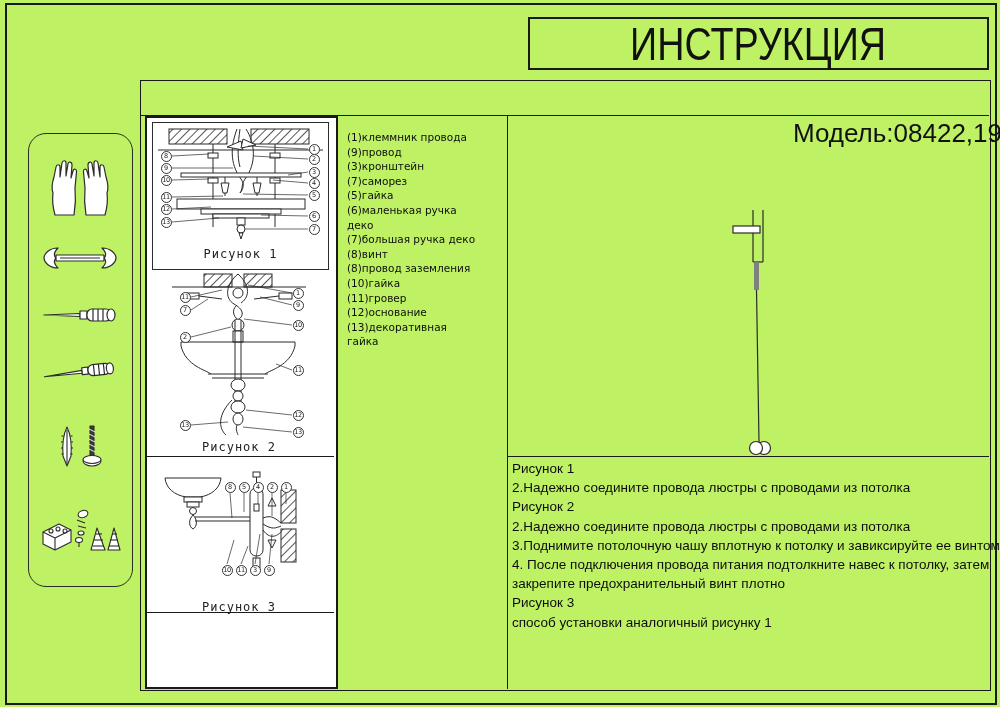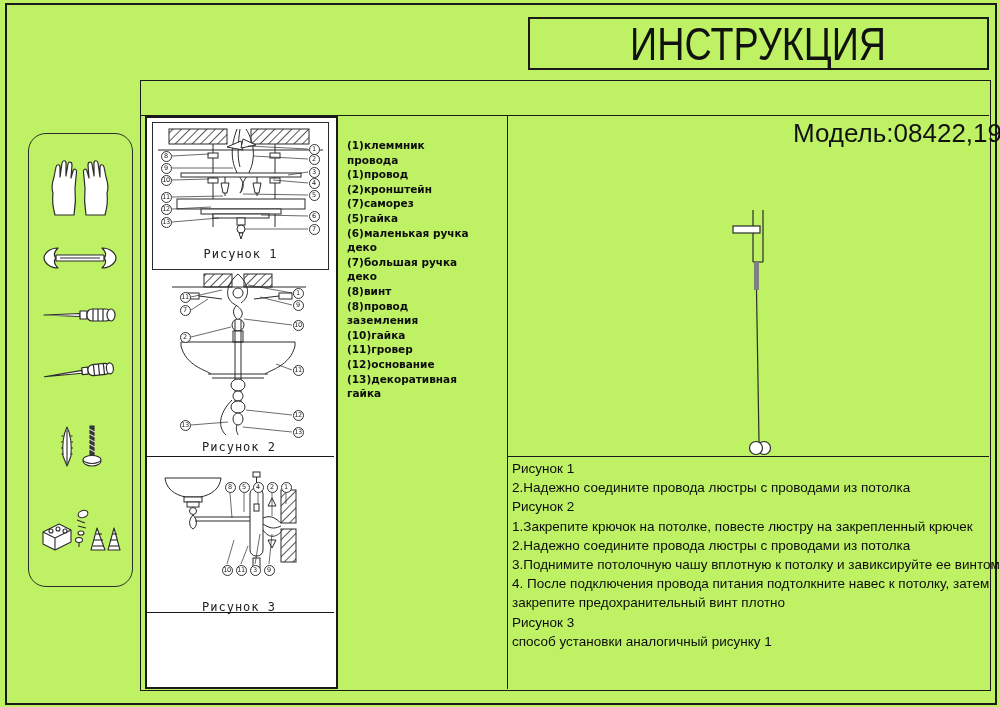--- a/index.html
+++ b/index.html
@@ -13,21 +13,21 @@
   .main-box{left:140px;top:80px;width:849px;height:609px;border:1.5px solid #1a1a1a;}
   .hrule-top{left:140px;top:115px;width:849px;height:0;border-top:1.5px solid #1a1a1a;}
   .vdivider{left:507px;top:116px;width:0;height:573px;border-left:1.5px solid #1a1a1a;}
   .model-text{left:470px;top:118px;width:532px;text-align:right;font-size:26px;white-space:nowrap;}
   .figures-panel{left:145px;top:116px;width:189px;height:569px;border:2px solid #1a1a1a;background:#fff;}
   .fig1-box{left:152px;top:122px;width:175px;height:146px;border:1px solid #2b2b2b;}
   .fig-wrap{position:absolute;}
   .fig-label{position:absolute;text-align:center;font-family:"DejaVu Sans Mono",monospace;
              font-size:12px;letter-spacing:1px;color:#222;}
   .panel-hline{border-top:1.5px solid #1a1a1a;height:0;}
-  .parts-list{left:347px;top:138px;width:130px;font-weight:bold;}
+  .parts-list{left:347px;top:130px;width:130px;}
   .part-line{font-family:"DejaVu Sans",sans-serif;font-size:10.5px;line-height:14.6px;color:#0d0d0d;}
   .instructions{left:512px;top:459px;width:475px;}
   .instr-line{font-size:13.5px;line-height:19.2px;white-space:nowrap;color:#0d0d0d;}
   .sidebar{left:28px;top:133px;width:103px;height:452px;border:1.5px solid #2b2b2b;border-radius:18px;}
   .chip{position:absolute;width:11px;height:11px;border:1px solid #333;border-radius:50%;background:#fff;
         font-family:"DejaVu Sans",sans-serif;font-size:6.5px;line-height:9.5px;letter-spacing:-0.3px;
         text-align:center;box-sizing:border-box;color:#222;}
   svg{display:block;}
 </style>
 </head>
@@ -310,22 +310,22 @@
       <span class="chip" style="left: 73.5px; top: 104.5px;">10</span>
       <span class="chip" style="left: 87.5px; top: 104.5px;">11</span>
       <span class="chip" style="left: 101.5px; top: 104.5px;">3</span>
       <span class="chip" style="left: 115.5px; top: 104.5px;">9</span>
     </div>
 
   <div class="abs panel-hline" style="left:146px;top:612px;width:188px;border-top-width:1px"></div>
 
   <div class="abs parts-list" id="parts-list">
       <div class="part-line">(1)клеммник провода</div>
-      <div class="part-line">(1)провод</div>
-      <div class="part-line">(2)кронштейн</div>
+      <div class="part-line">(9)провод</div>
+      <div class="part-line">(3)кронштейн</div>
       <div class="part-line">(7)саморез</div>
       <div class="part-line">(5)гайка</div>
       <div class="part-line">(6)маленькая ручка деко</div>
       <div class="part-line">(7)большая ручка деко</div>
       <div class="part-line">(8)винт</div>
       <div class="part-line">(8)провод заземления</div>
       <div class="part-line">(10)гайка</div>
       <div class="part-line">(11)гровер</div>
       <div class="part-line">(12)основание</div>
       <div class="part-line">(13)декоративная гайка</div>
@@ -343,21 +343,20 @@
       <circle cx="66" cy="243" r="6.5" fill="#fff"></circle>
     </g>
   </svg>
 
   <div class="abs panel-hline" style="left:507px;top:456px;width:482px"></div>
 
   <div class="abs instructions" id="instructions">
       <div class="instr-line">Рисунок 1</div>
       <div class="instr-line">2.Надежно соедините провода люстры с проводами из потолка</div>
       <div class="instr-line">Рисунок 2</div>
-      <div class="instr-line">1.Закрепите крючок на потолке, повесте люстру на закрепленный крючек</div>
       <div class="instr-line">2.Надежно соедините провода люстры с проводами из потолка</div>
       <div class="instr-line">3.Поднимите потолочную чашу вплотную к потолку и завиксируйте ее винтом</div>
       <div class="instr-line">4. После подключения провода питания подтолкните навес к потолку, затем</div>
       <div class="instr-line">закрепите предохранительный винт плотно</div>
       <div class="instr-line">Рисунок 3</div>
       <div class="instr-line"> способ установки аналогичный рисунку 1</div>
     </div>
 
 </div>
 

